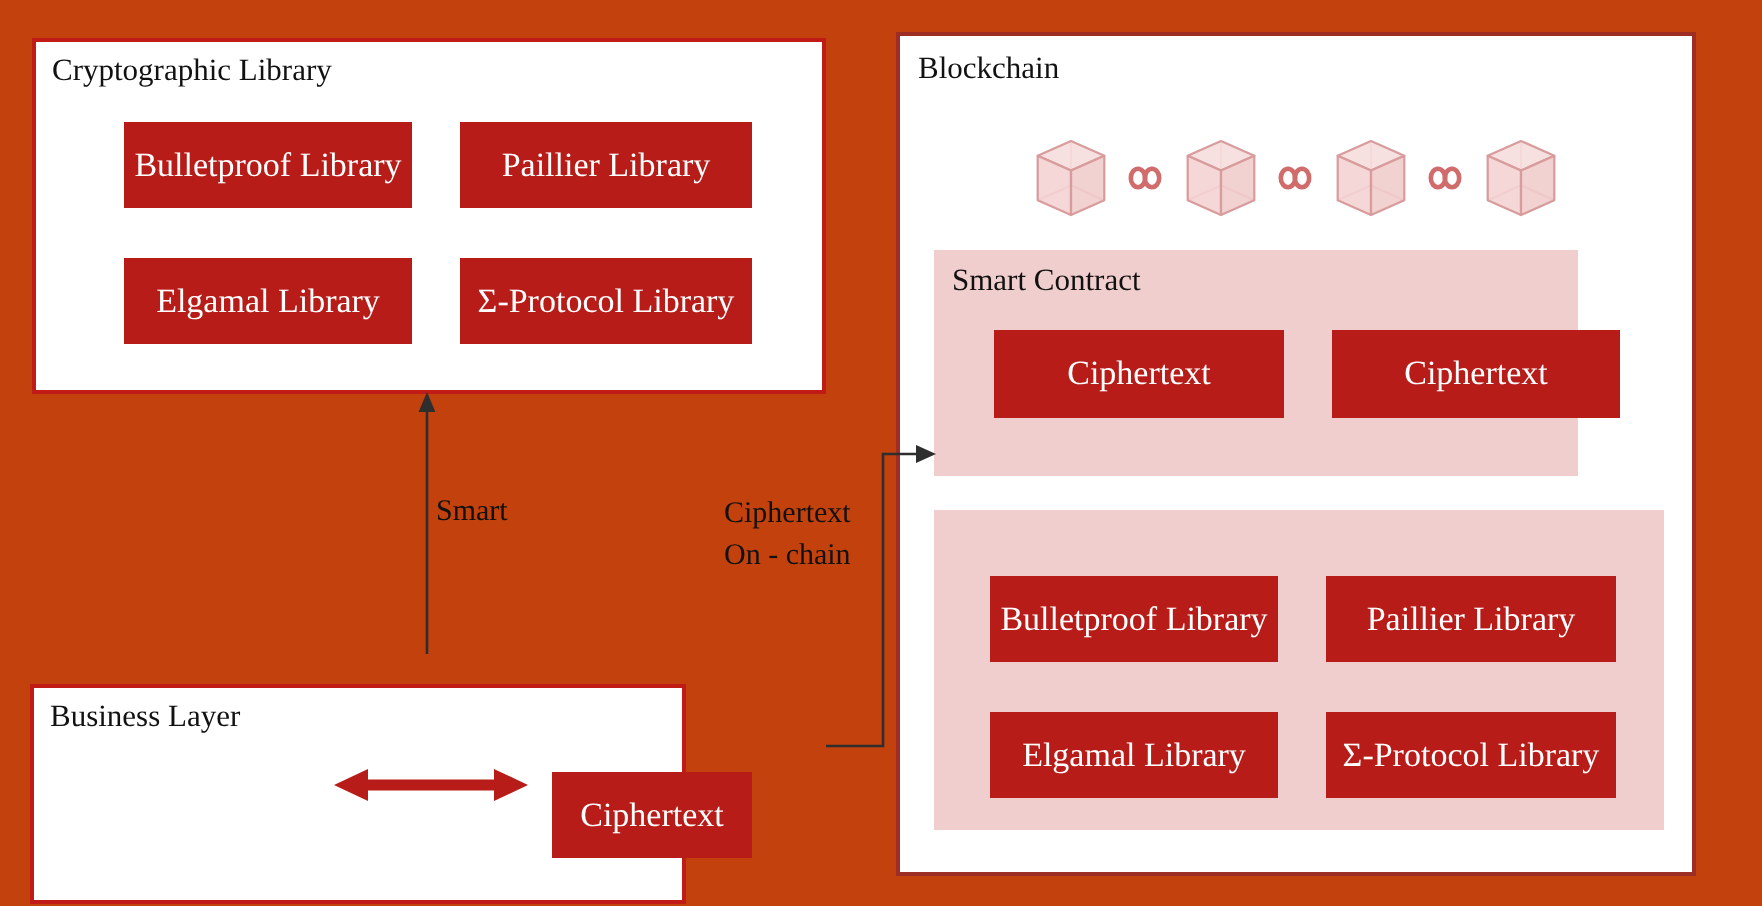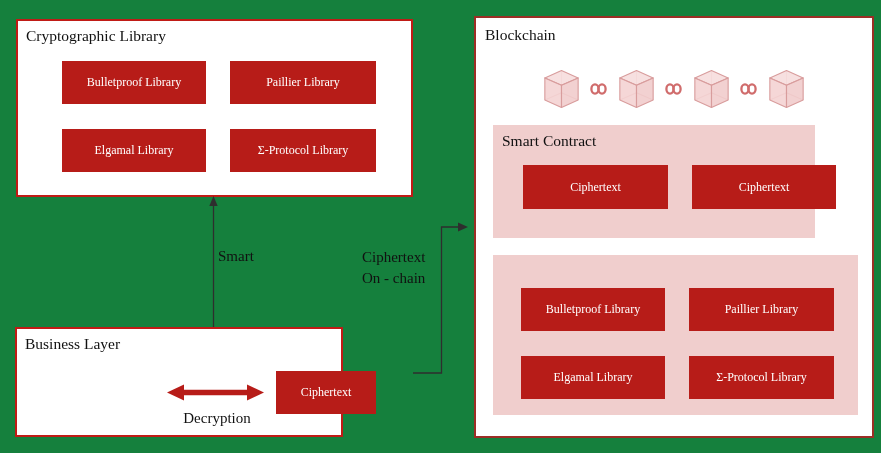--- a/index.html
+++ b/index.html
@@ -1,41 +1,41 @@
 <!DOCTYPE html>
 <html><head>
 <meta charset="utf-8">
 <style>
   * { margin:0; padding:0; box-sizing:border-box; }
   html,body { background:#ffffff; }
   .canvas {
     position:relative;
     width:881px; height:453px;
-    background:#15803d;
+    background:#c2410c;
     font-family:"Liberation Serif","DejaVu Serif",serif;
     color:#1a1a1a;
     overflow:hidden;
   }
   .panel {
     position:absolute;
     background:#ffffff;
     border:2px solid #c01b16;
   }
   .panel-title {
     position:absolute;
     left:8px; top:6px;
     font-size:15.5px;
     color:#111111;
     white-space:nowrap;
   }
   .redbtn {
     position:absolute;
     background:#b71c18;
     color:#ffffff;
-    font-size:12px;
+    font-size:17px;
     display:flex; align-items:center; justify-content:center;
     white-space:nowrap;
   }
   .subpanel {
     position:absolute;
     background:#f0cecd;
   }
   .subpanel .panel-title { top:7px; left:9px; }
   .conn-label {
     position:absolute;
@@ -64,27 +64,26 @@
 <div class="canvas">
 
   <div class="panel" style="left:16px; top:19px; width:397px; height:178px;">
     <div class="panel-title">Cryptographic Library</div>
     <div class="redbtn" style="left:44px; top:40px; width:144px; height:43px;">Bulletproof Library</div>
     <div class="redbtn" style="left:212px; top:40px; width:146px; height:43px;">Paillier Library</div>
     <div class="redbtn" style="left:44px; top:108px; width:144px; height:43px;">Elgamal Library</div>
     <div class="redbtn" style="left:212px; top:108px; width:146px; height:43px;">Σ-Protocol Library</div>
   </div>
 
-  <div class="panel" style="left:15px; top:327px; width:328px; height:110px;">
+  <div class="panel" style="left:15px; top:342px; width:328px; height:110px;">
     <div class="panel-title">Business Layer</div>
     <div class="redbtn" style="left:259px; top:42px; width:100px; height:43px;">Ciphertext</div>
-    <div class="conn-label" style="left:135px; top:79px; width:130px; text-align:center;">Decryption</div>
   </div>
 
-  <div class="panel" style="left:474px; top:16px; width:400px; height:422px; border-color:#9c2e26;">
+  <div class="panel" style="left:448px; top:16px; width:400px; height:422px; border-color:#9c2e26;">
     <div class="panel-title" style="left:9px; top:8px;">Blockchain</div>
 
     <div class="cube-row">
       <svg class="cube-icon" width="37" height="42" viewBox="0 0 40 42">
         <g stroke="#d89c9c" stroke-width="1.2" stroke-linejoin="round">
           <polyline points="2,33 20,25 38,33" fill="none" opacity="0.45"></polyline>
           <line x1="20" y1="25" x2="20" y2="1" opacity="0.45"></line>
           <polygon points="20,1 38,9 20,17 2,9" fill="#f6dada" fill-opacity="0.85"></polygon>
           <polygon points="2,9 20,17 20,41 2,33" fill="#f2cdcd" fill-opacity="0.8"></polygon>
           <polygon points="20,17 38,9 38,33 20,41" fill="#efc5c5" fill-opacity="0.8"></polygon>

